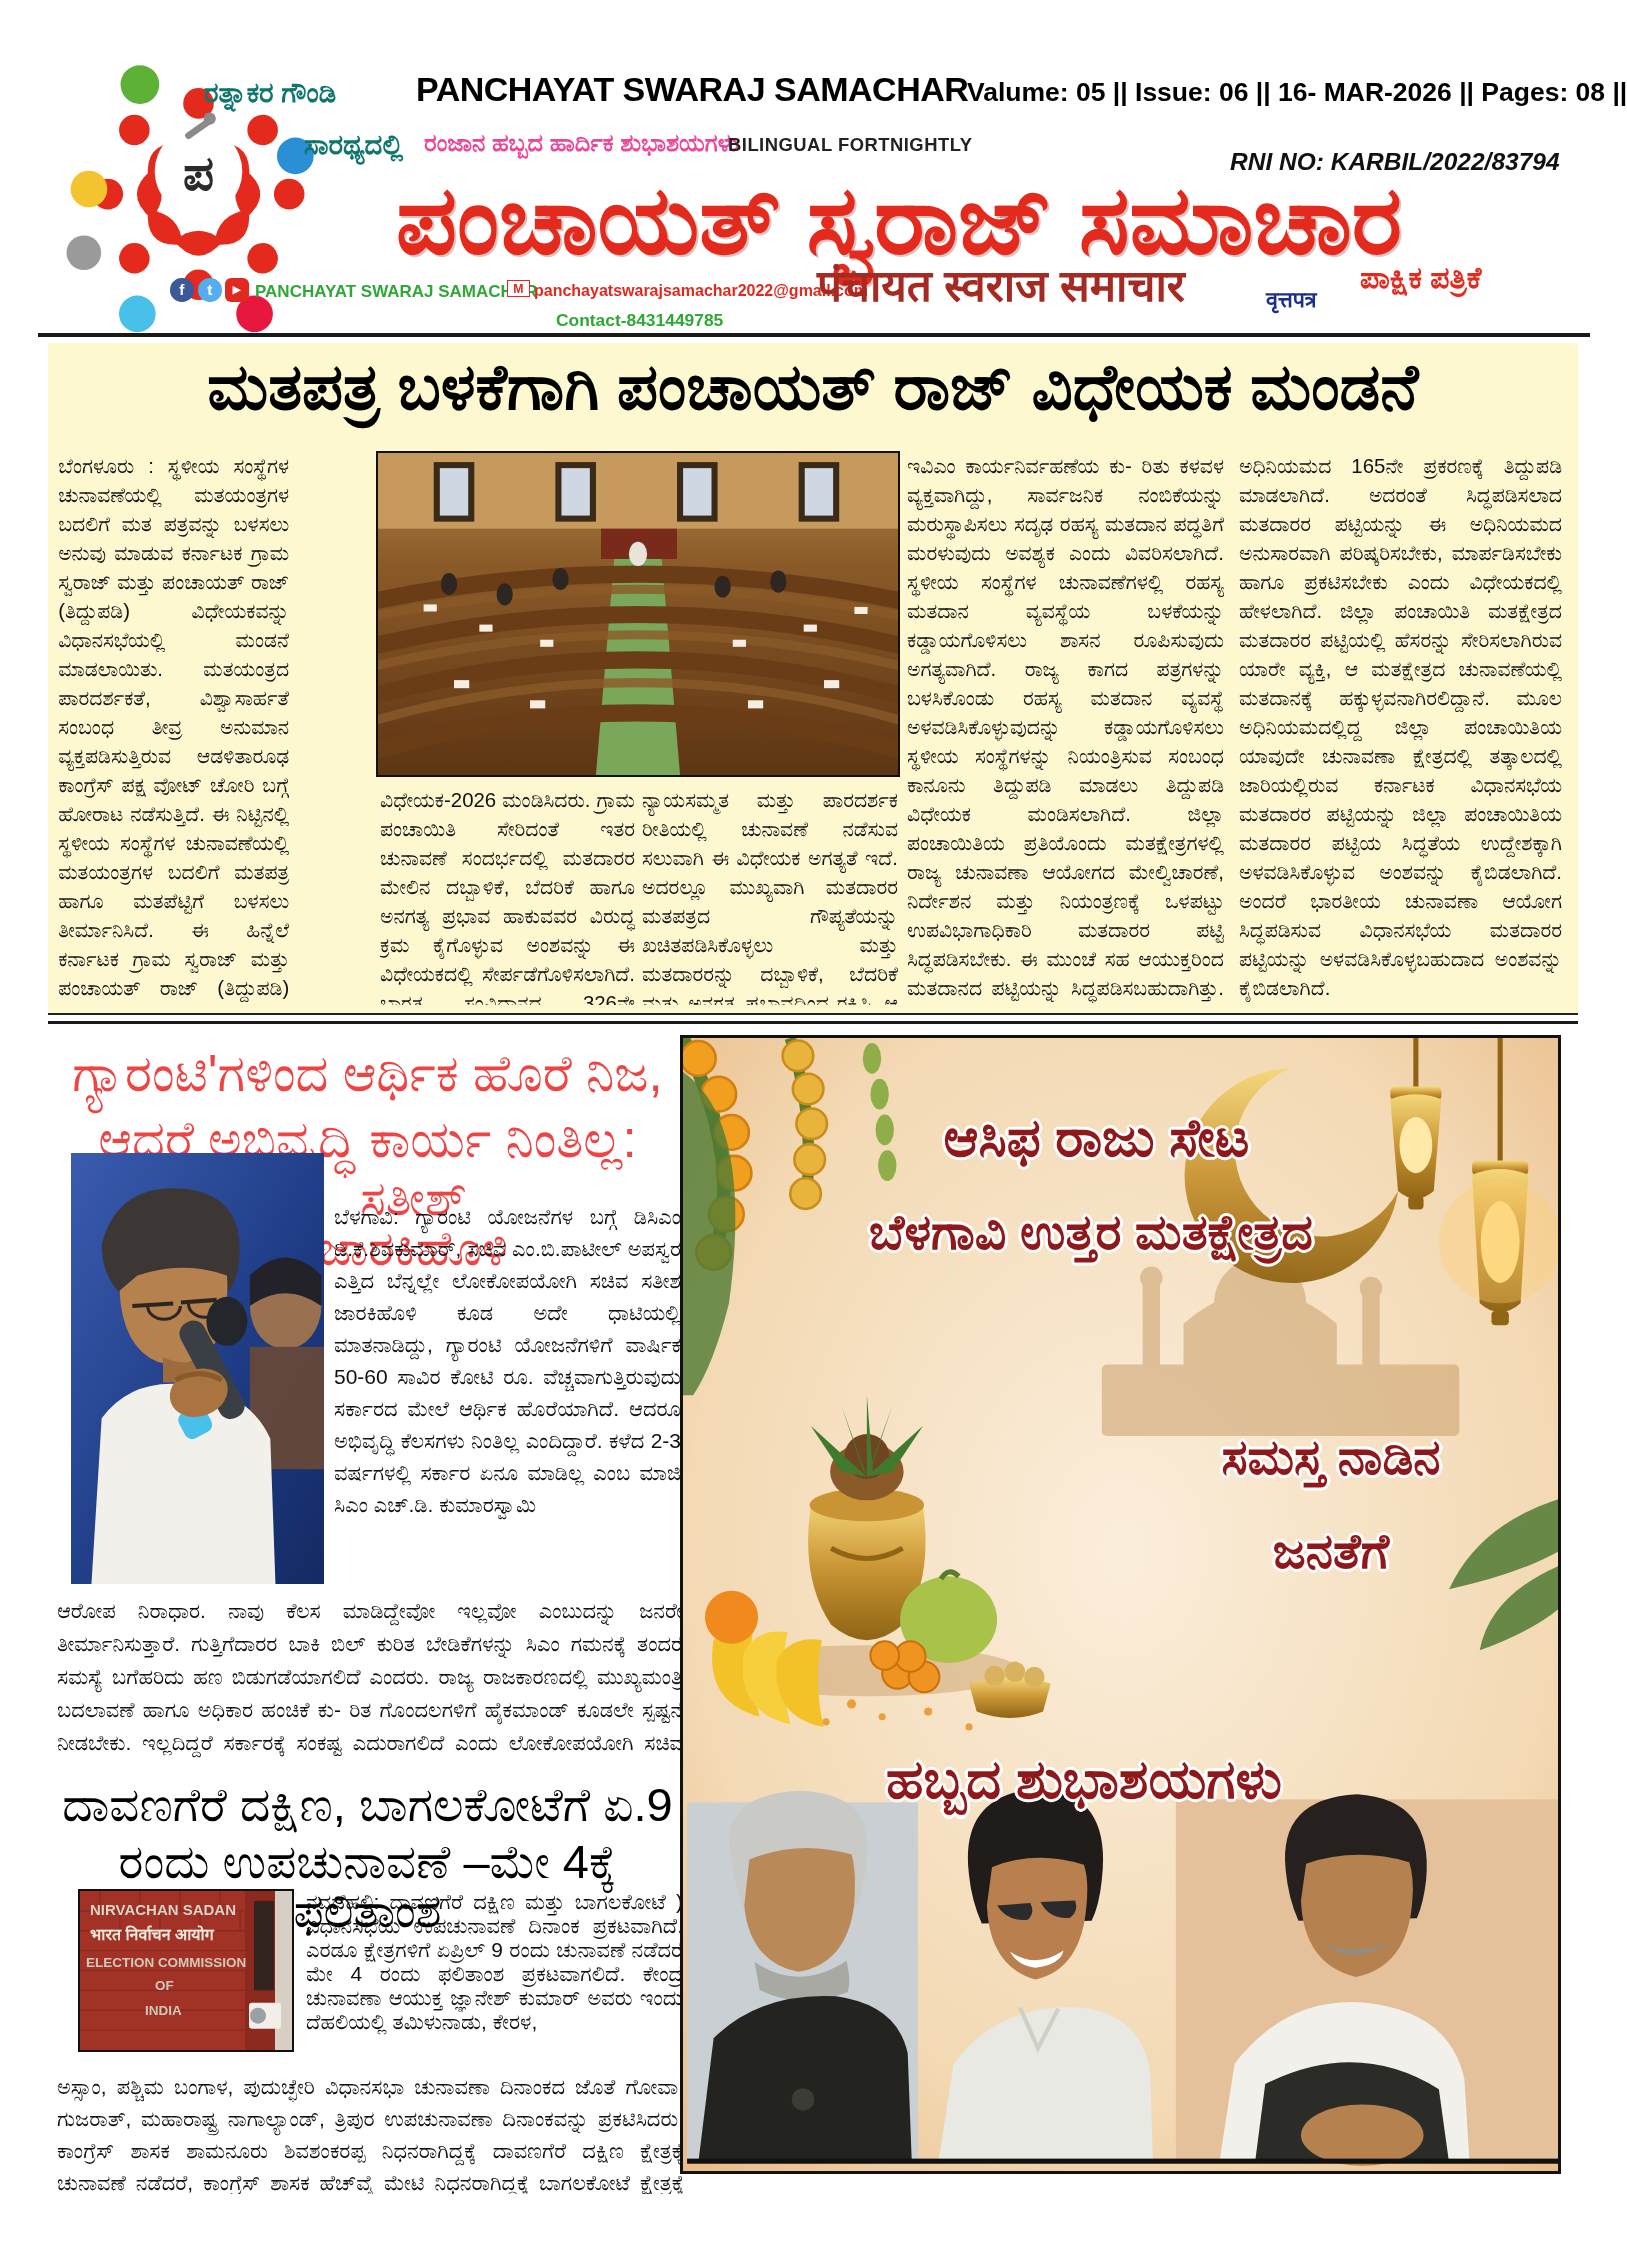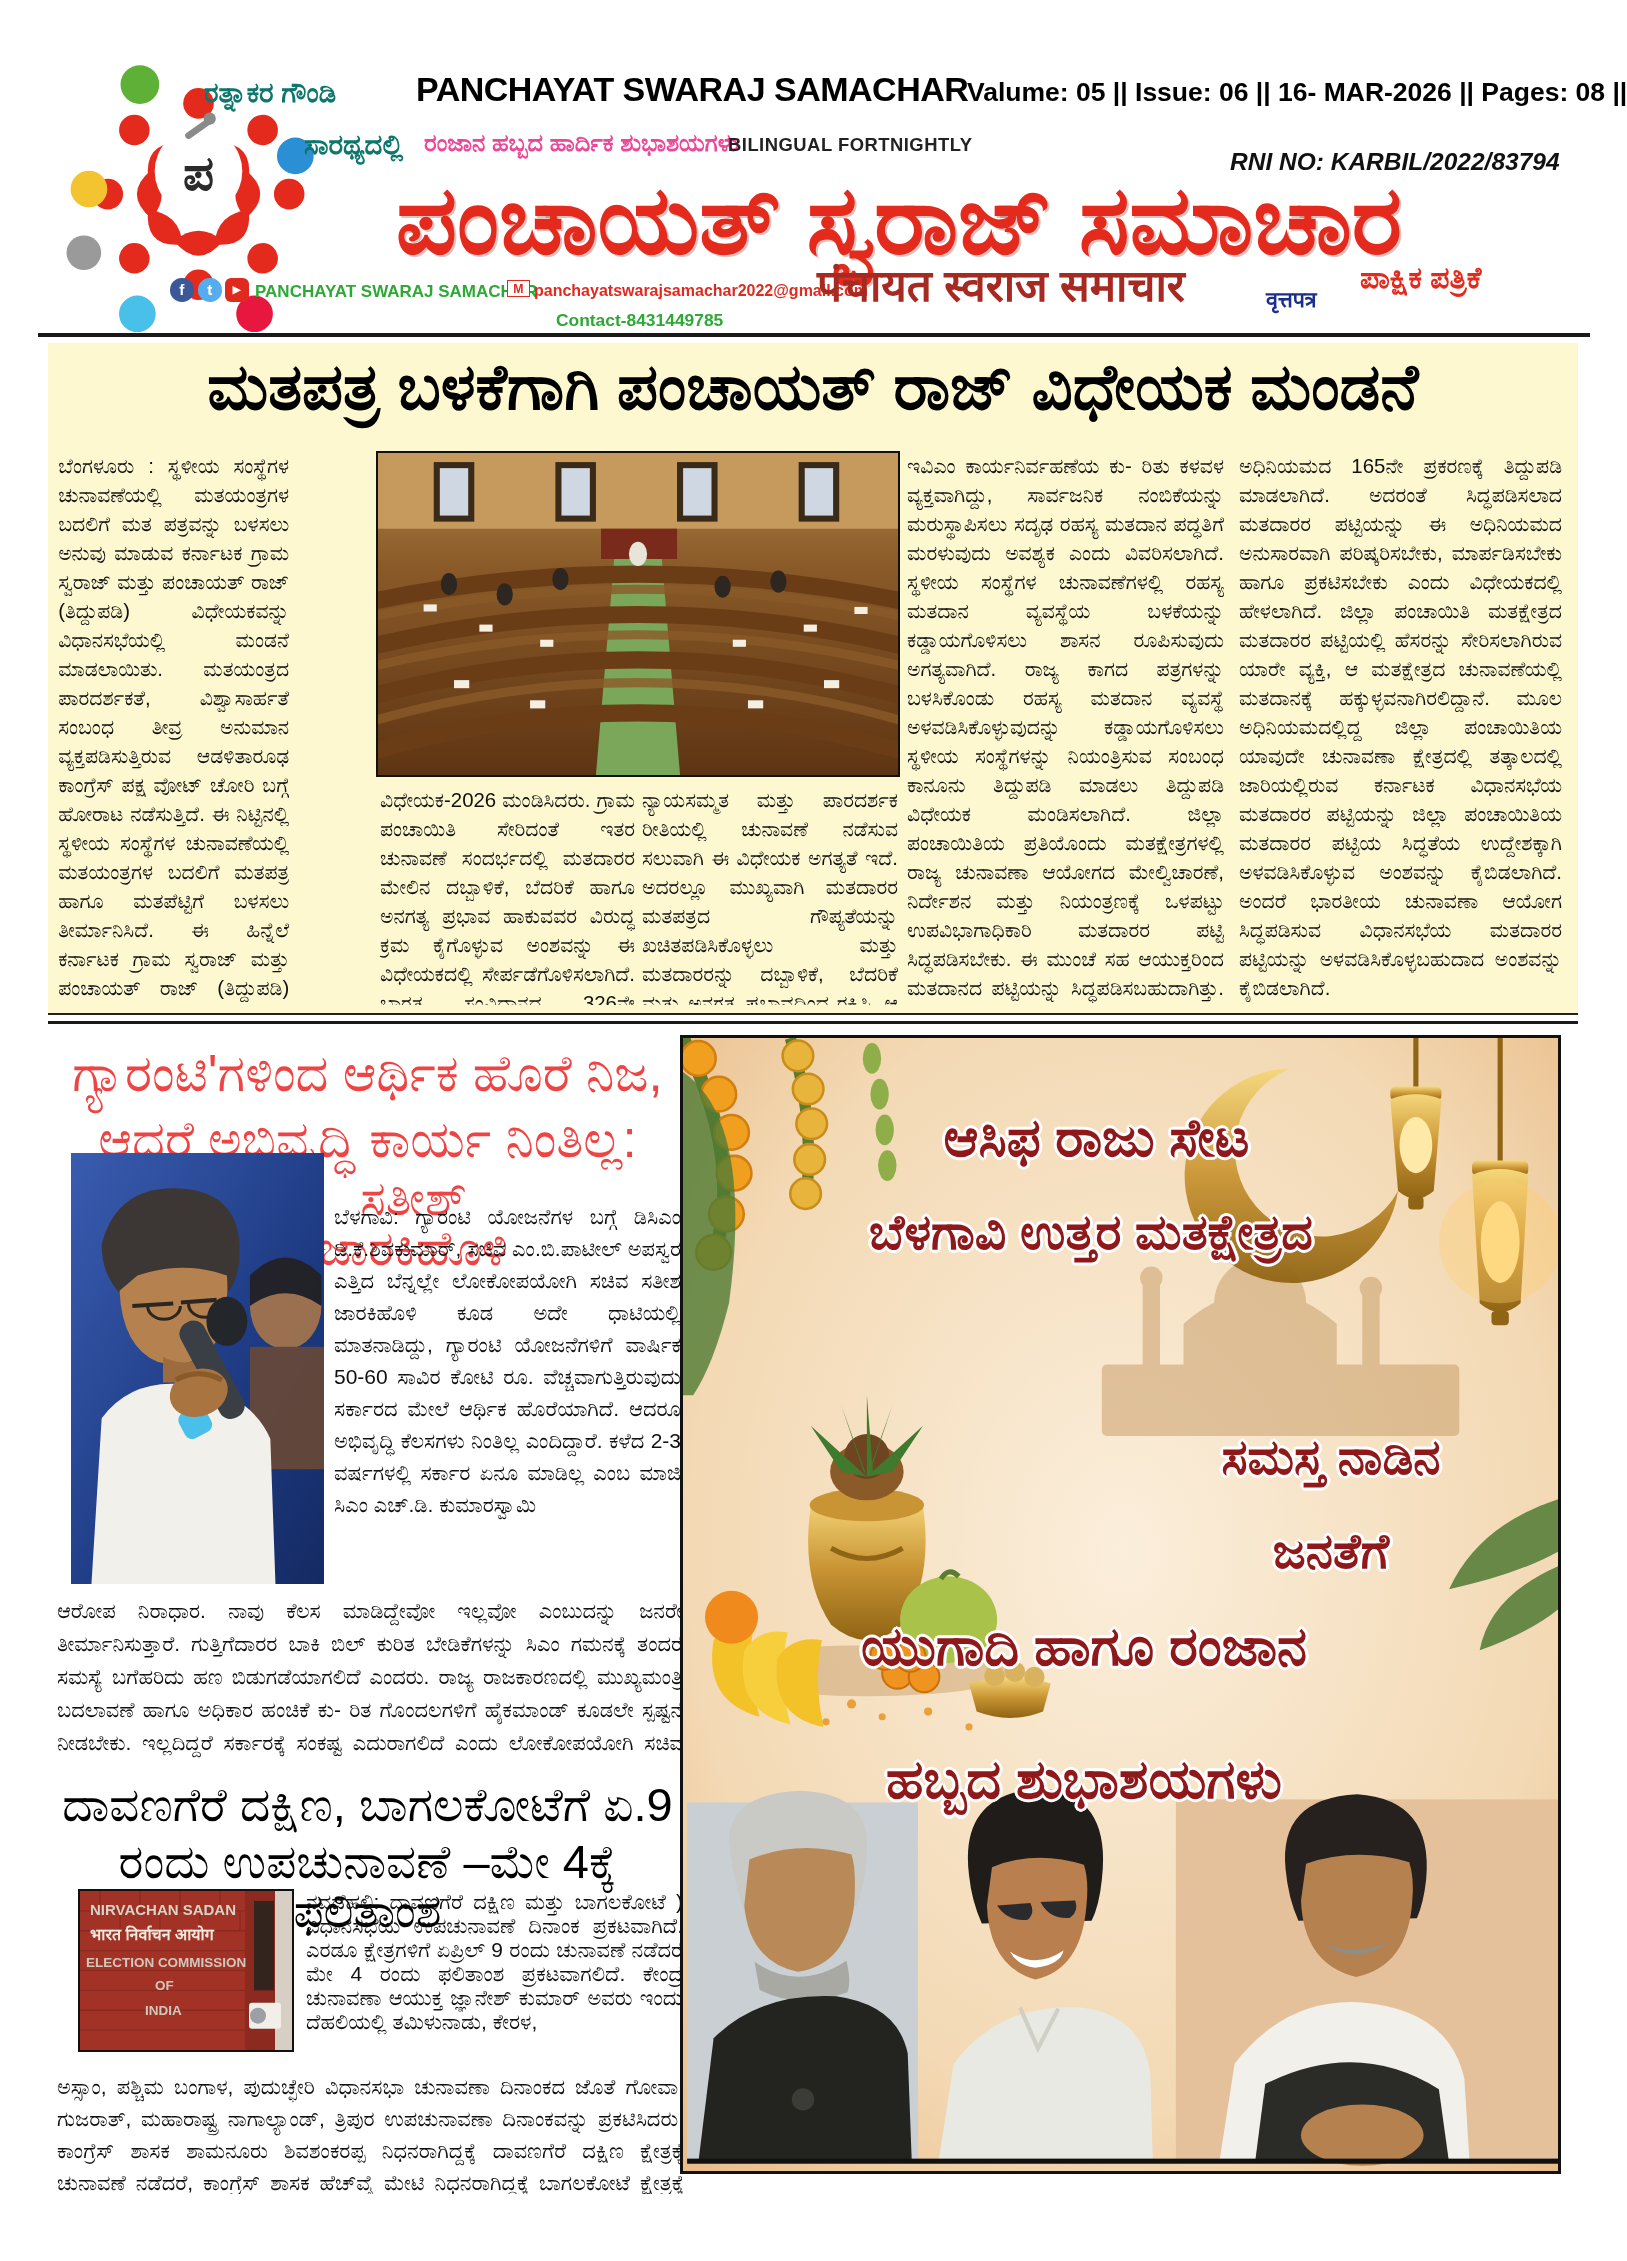--- a/index.html
+++ b/index.html
@@ -426,18 +426,17 @@
           <ellipse cx="1330" cy="2150" rx="120" ry="60" fill="#b5824f"></ellipse>
         </g>
         <rect x="8" y="2196" width="1709" height="10" fill="#111"></rect>
       </g>
     </svg>
 
     <div class="abs adline kn" style="left:133px;top:71px;width:561px;font-size:53px;">ಆಸಿಫ ರಾಜು ಸೇಟ</div>
     <div class="abs adline kn" style="left:66px;top:168px;width:684px;font-size:49px;">ಬೆಳಗಾವಿ ಉತ್ತರ ಮತಕ್ಷೇತ್ರದ</div>
     <div class="abs adline kn" style="left:449px;top:393px;width:398px;font-size:49px;">ಸಮಸ್ತ ನಾಡಿನ</div>
     <div class="abs adline kn" style="left:449px;top:487px;width:398px;font-size:49px;">ಜನತೆಗೆ</div>
-    <div class="abs adline kn" style="left:31px;top:579px;width:740px;font-size:54px;">ಯುಗಾದಿ ಹಾಗೂ ರಂಜಾನ</div>
     <div class="abs adline kn" style="left:31px;top:712px;width:740px;font-size:54px;">ಹಬ್ಬದ ಶುಭಾಶಯಗಳು</div>
   </aside>
 
 </div>
 
 
 </body></html>

